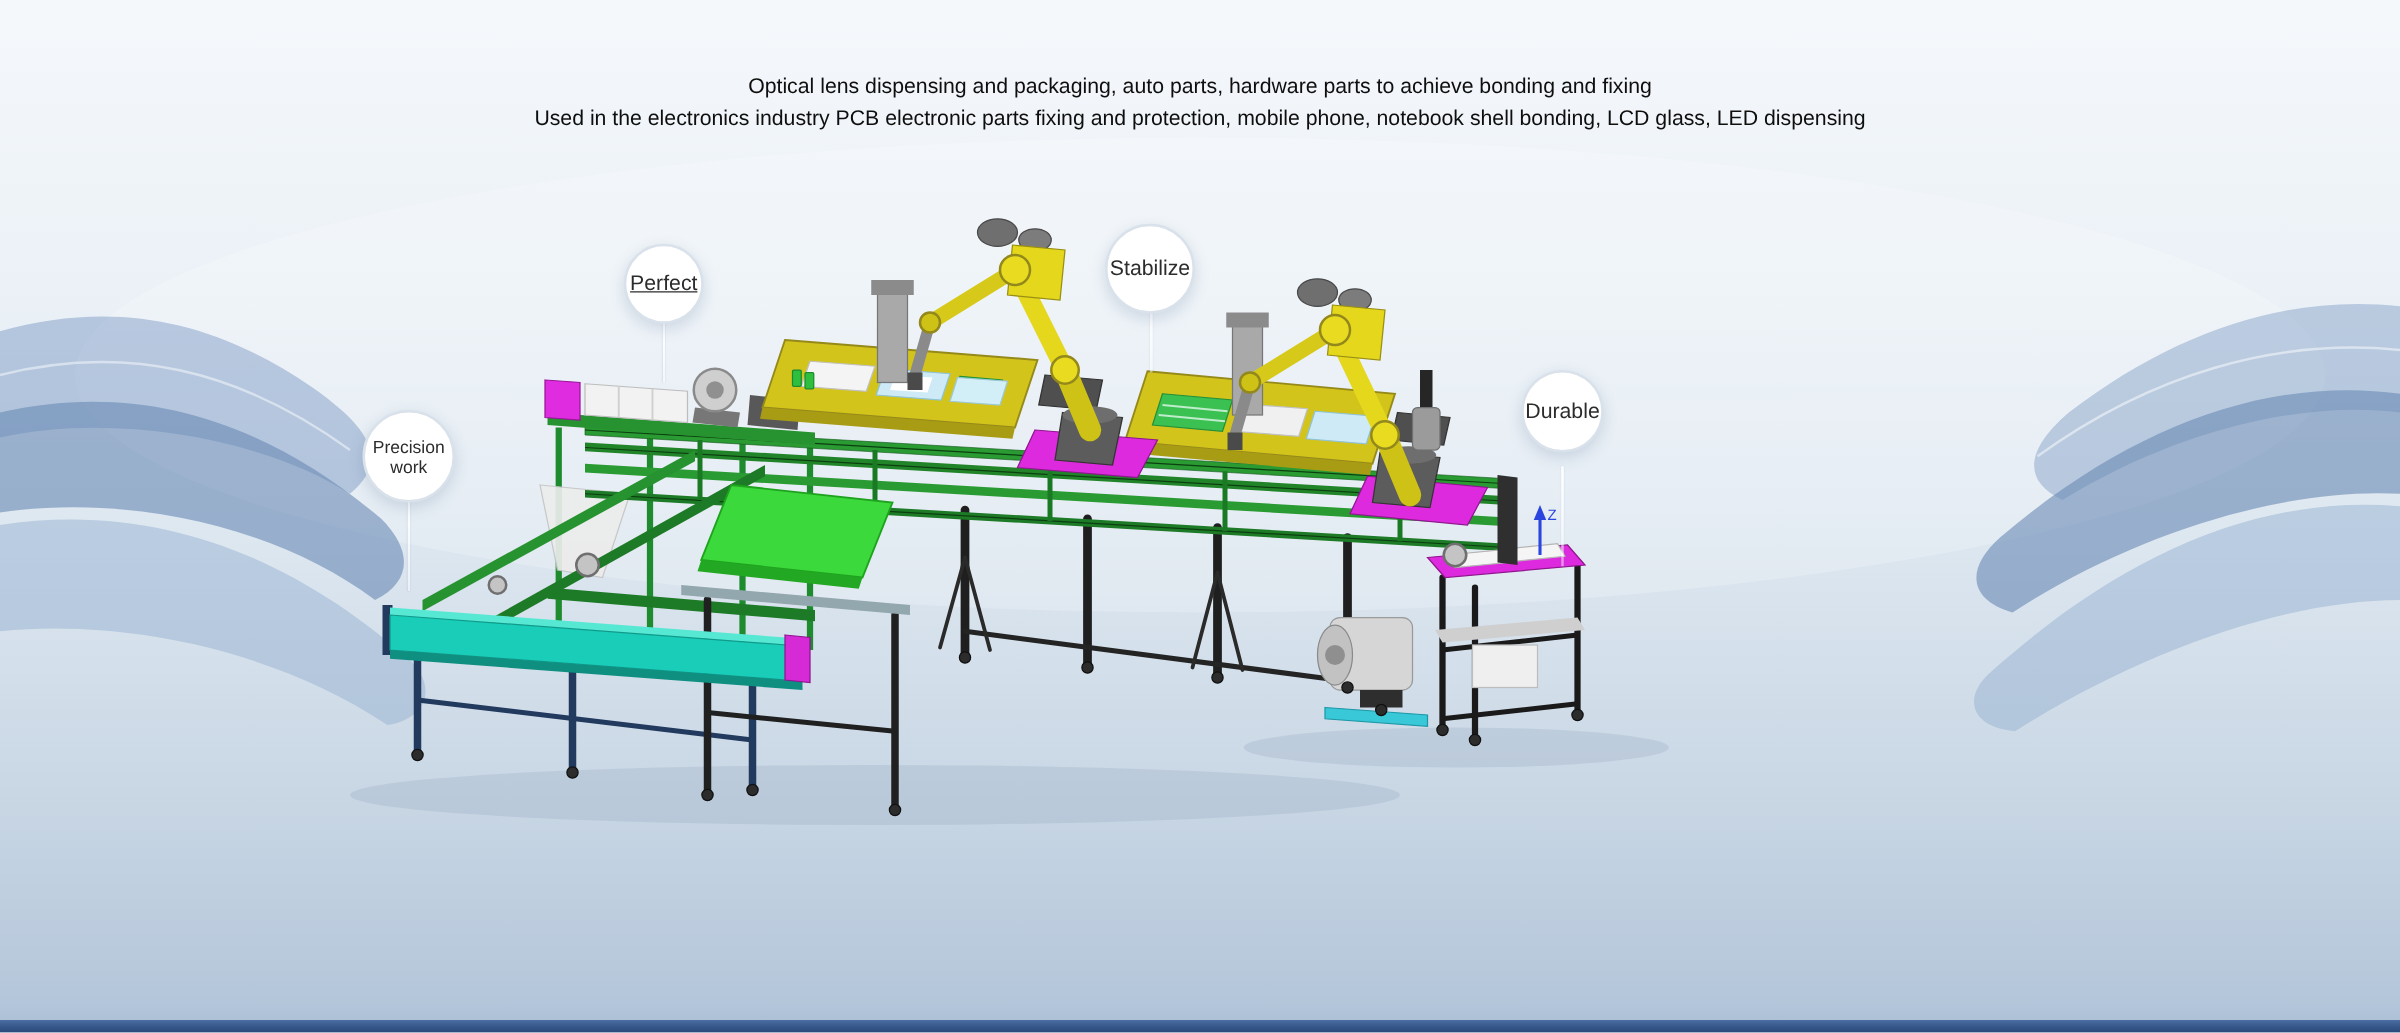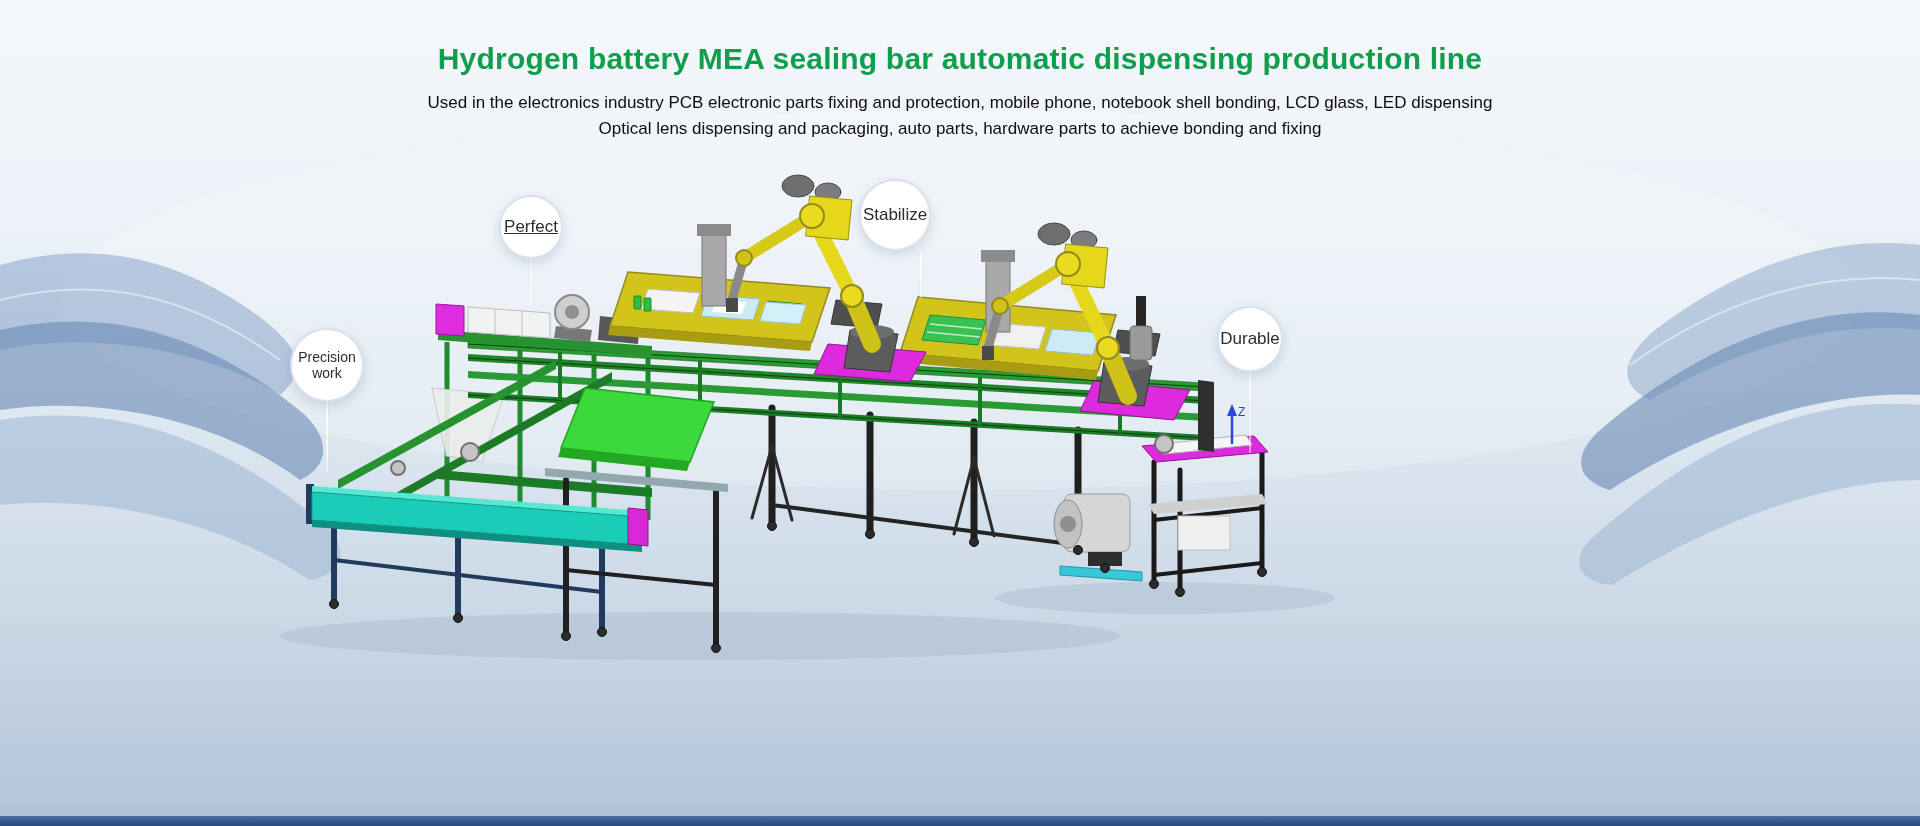--- a/index.html
+++ b/index.html
@@ -50,24 +50,23 @@
   </g>
   <g opacity="0.9">
     <path d="M1920,245 C1830,235 1740,265 1655,330 C1620,360 1618,385 1650,400 C1740,345 1840,320 1920,330 Z" fill="#7d9bc4" opacity="0.5"></path>
     <path d="M1920,315 C1810,300 1700,345 1600,430 C1572,455 1575,480 1610,490 C1710,425 1830,390 1920,395 Z" fill="#5c7fae" opacity="0.6"></path>
     <path d="M1920,405 C1800,395 1690,450 1590,540 C1570,560 1578,582 1612,585 C1715,520 1830,480 1920,480 Z" fill="#8fabce" opacity="0.5"></path>
     <path d="M1920,280 C1820,270 1720,300 1630,365" stroke="#ffffff" stroke-width="2" fill="none" opacity="0.5"></path>
   </g>
 </svg>
 
 <div class="header">
-  <h1 class="title">Hydrogen battery MEA sealing bar automatic dispensing production line</h1>
   <div class="subtitle">
+    <div>Optical lens dispensing and packaging, auto parts, hardware parts to achieve bonding and fixing</div>
     <div>Used in the electronics industry PCB electronic parts fixing and protection, mobile phone, notebook shell bonding, LCD glass, LED dispensing</div>
-    <div>Optical lens dispensing and packaging, auto parts, hardware parts to achieve bonding and fixing</div>
   </div>
 </div>
 
 <svg class="fullbleed machine" viewBox="0 0 1920 826" aria-hidden="true">
 
   <ellipse cx="700" cy="636" rx="420" ry="24" fill="#8fa3bb" opacity="0.25"></ellipse>
   <ellipse cx="1165" cy="598" rx="170" ry="16" fill="#8fa3bb" opacity="0.25"></ellipse>
 
   <g stroke-linecap="round">
     <line x1="334" y1="516" x2="334" y2="602" stroke="#223a5e" stroke-width="6"></line>
@@ -282,25 +281,25 @@
 
 <div>
   <div class="badge-line" style="left:530px; top:258px; height:48px;"></div>
   <div class="badge-circle" style="left:531px; top:227px; width:64px; height:64px;text-decoration:underline;">
     <span>Perfect</span>
   </div>
 </div>
 
 <div>
   <div class="badge-line" style="left:920px; top:250px; height:48px;"></div>
-  <div class="badge-circle" style="left:895px; top:215px; width:72px; height:72px;justify-content:center;">
+  <div class="badge-circle" style="left:920px; top:215px; width:72px; height:72px;justify-content:center;">
     <span>Stabilize</span>
   </div>
 </div>
 
 <div>
   <div class="badge-line" style="left:1249px; top:373px; height:80px;"></div>
-  <div class="badge-circle" style="left:1250px; top:339px; width:66px; height:66px;">
+  <div class="badge-circle" style="left:1250px; top:329px; width:66px; height:66px;">
     <span>Durable</span>
   </div>
 </div>
 
 <div class="bottom-bar"></div>
 
 </body></html>

